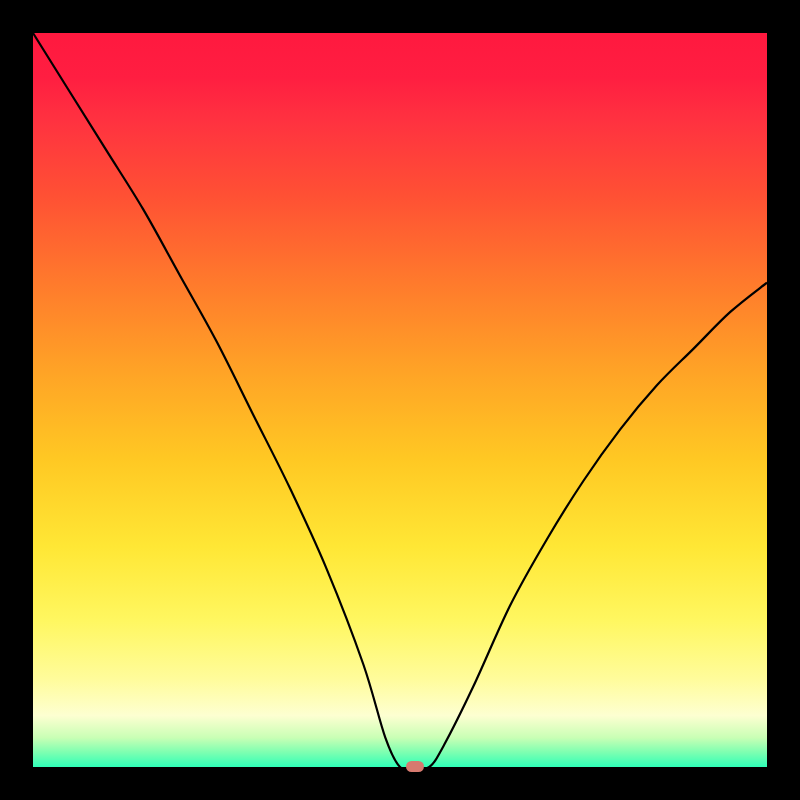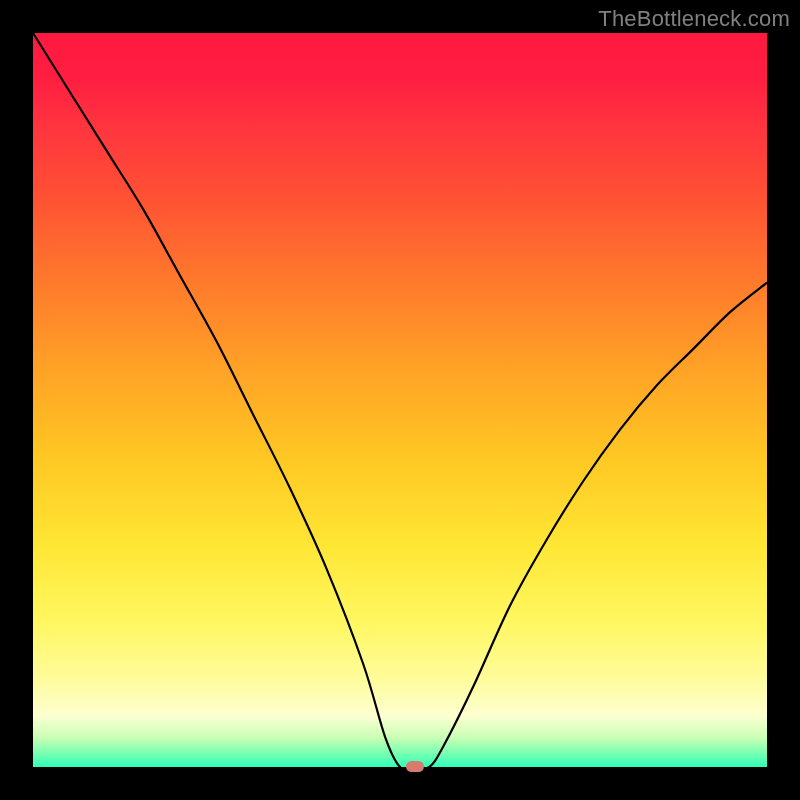--- a/index.html
+++ b/index.html
@@ -73,14 +73,13 @@
 
   <div class="plot-area">
 
     <svg class="curve-svg" viewBox="0 0 734 734" preserveAspectRatio="none">
       <path id="curve-path" d="M 0 0 C 6.116666666666667 9.78666666666667 24.46666666666667 39.14666666666669 36.7 58.72000000000003 C 48.93333333333334 78.29333333333336 61.16666666666667 97.86666666666673 73.4 117.44000000000005 C 85.63333333333334 137.01333333333338 97.86666666666666 155.36333333333332 110.1 176.15999999999997 C 122.33333333333333 196.95666666666662 134.56666666666666 220.19999999999996 146.8 242.21999999999997 C 159.03333333333336 264.24 171.26666666666668 285.0366666666667 183.5 308.28000000000003 C 195.73333333333332 331.52333333333337 207.96666666666667 357.21333333333337 220.2 381.68 C 232.4333333333333 406.14666666666665 244.66666666666663 429.39 256.9 455.08 C 269.1333333333333 480.77 281.3666666666667 506.4599999999999 293.6 535.8199999999999 C 305.83333333333337 565.18 320.5133333333333 603.1033333333334 330.3 631.24 C 340.0866666666667 659.3766666666667 346.2033333333333 687.5133333333333 352.32 704.64 C 358.43666666666667 721.7666666666667 362.1066666666667 729.1066666666667 367 734 C 371.8933333333333 738.8933333333333 376.7866666666667 734 381.68 734 C 386.5733333333333 734 391.4666666666667 737.67 396.36 734 C 401.25333333333333 730.33 403.70000000000005 725.4366666666667 411.04 711.98 C 418.38 698.5233333333333 429.39 676.5033333333333 440.4 653.26 C 451.40999999999997 630.0166666666667 464.8666666666667 596.9866666666667 477.1 572.52 C 489.33333333333337 548.0533333333333 501.5666666666666 527.2566666666667 513.8 506.46000000000004 C 526.0333333333333 485.66333333333336 538.2666666666667 466.09000000000003 550.5 447.74 C 562.7333333333333 429.39 574.9666666666667 412.2633333333333 587.2 396.36 C 599.4333333333334 380.4566666666667 611.6666666666666 365.77666666666664 623.9 352.32 C 636.1333333333333 338.86333333333334 648.3666666666667 327.8533333333334 660.6 315.62000000000006 C 672.8333333333334 303.3866666666667 685.0666666666666 289.93 697.3 278.92 C 709.5333333333333 267.91 727.8833333333333 254.45333333333335 734 249.56" fill="none" stroke="#000000" stroke-width="2.2"></path>
     </svg>
 
     <div class="marker" id="marker" style="left: 372.68px; top: 728px; background: rgb(215, 122, 111);"></div>
   </div>
 
-  <div class="watermark">TheBottleneck.com</div>
 </div>
 
 </body></html>

